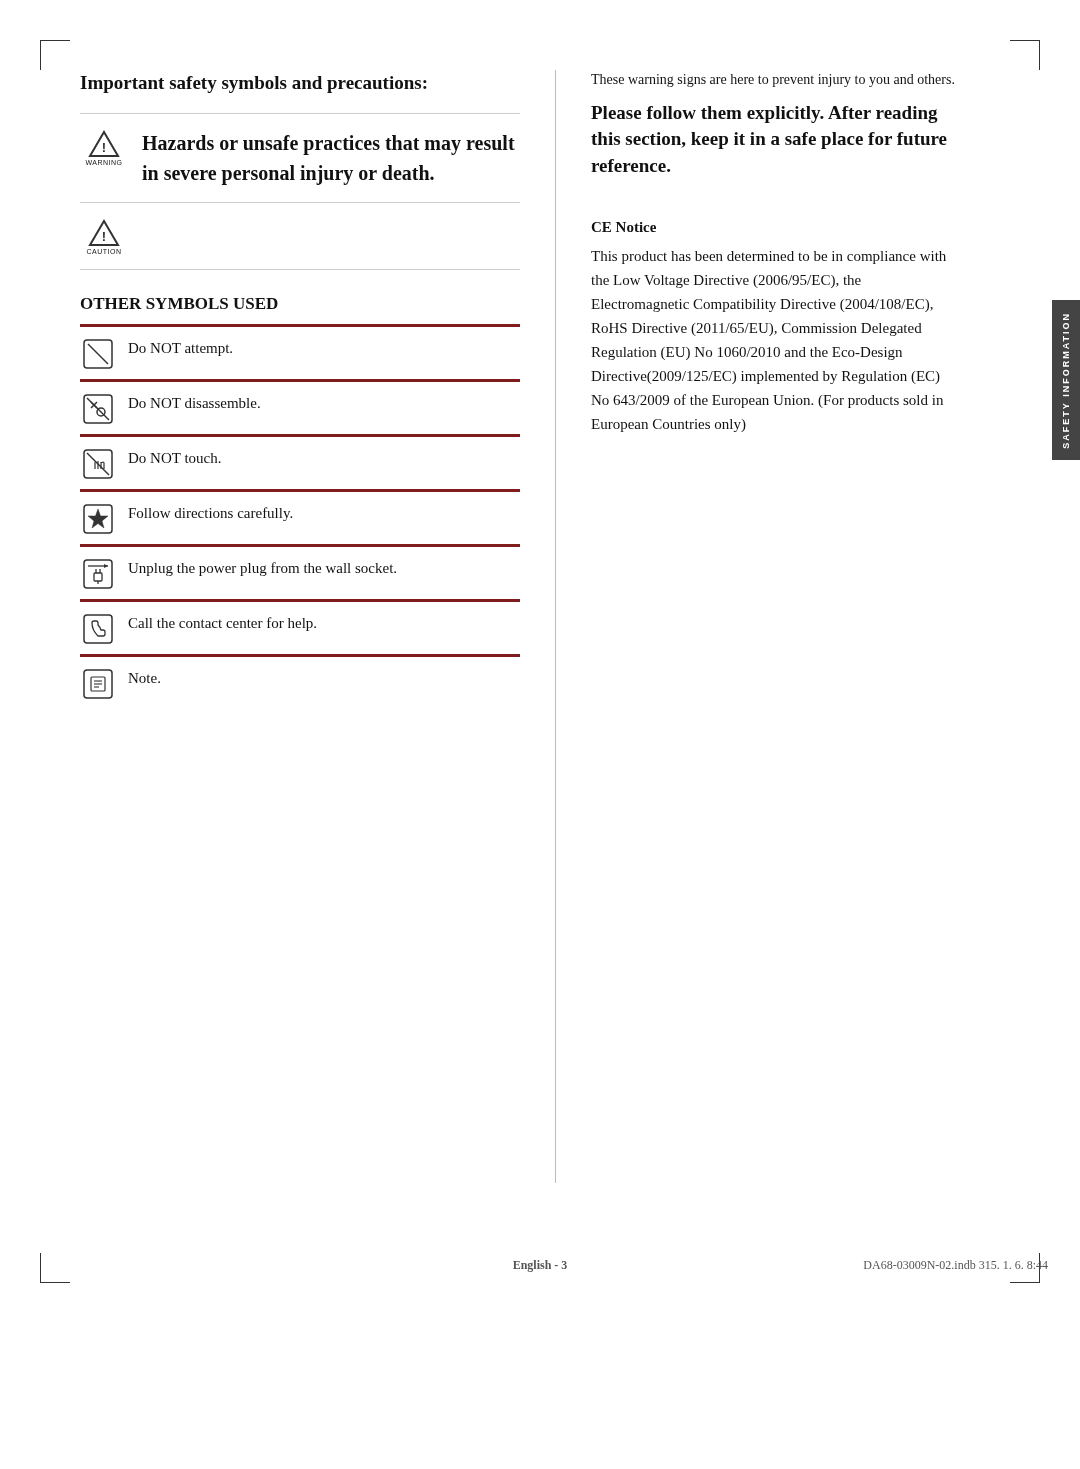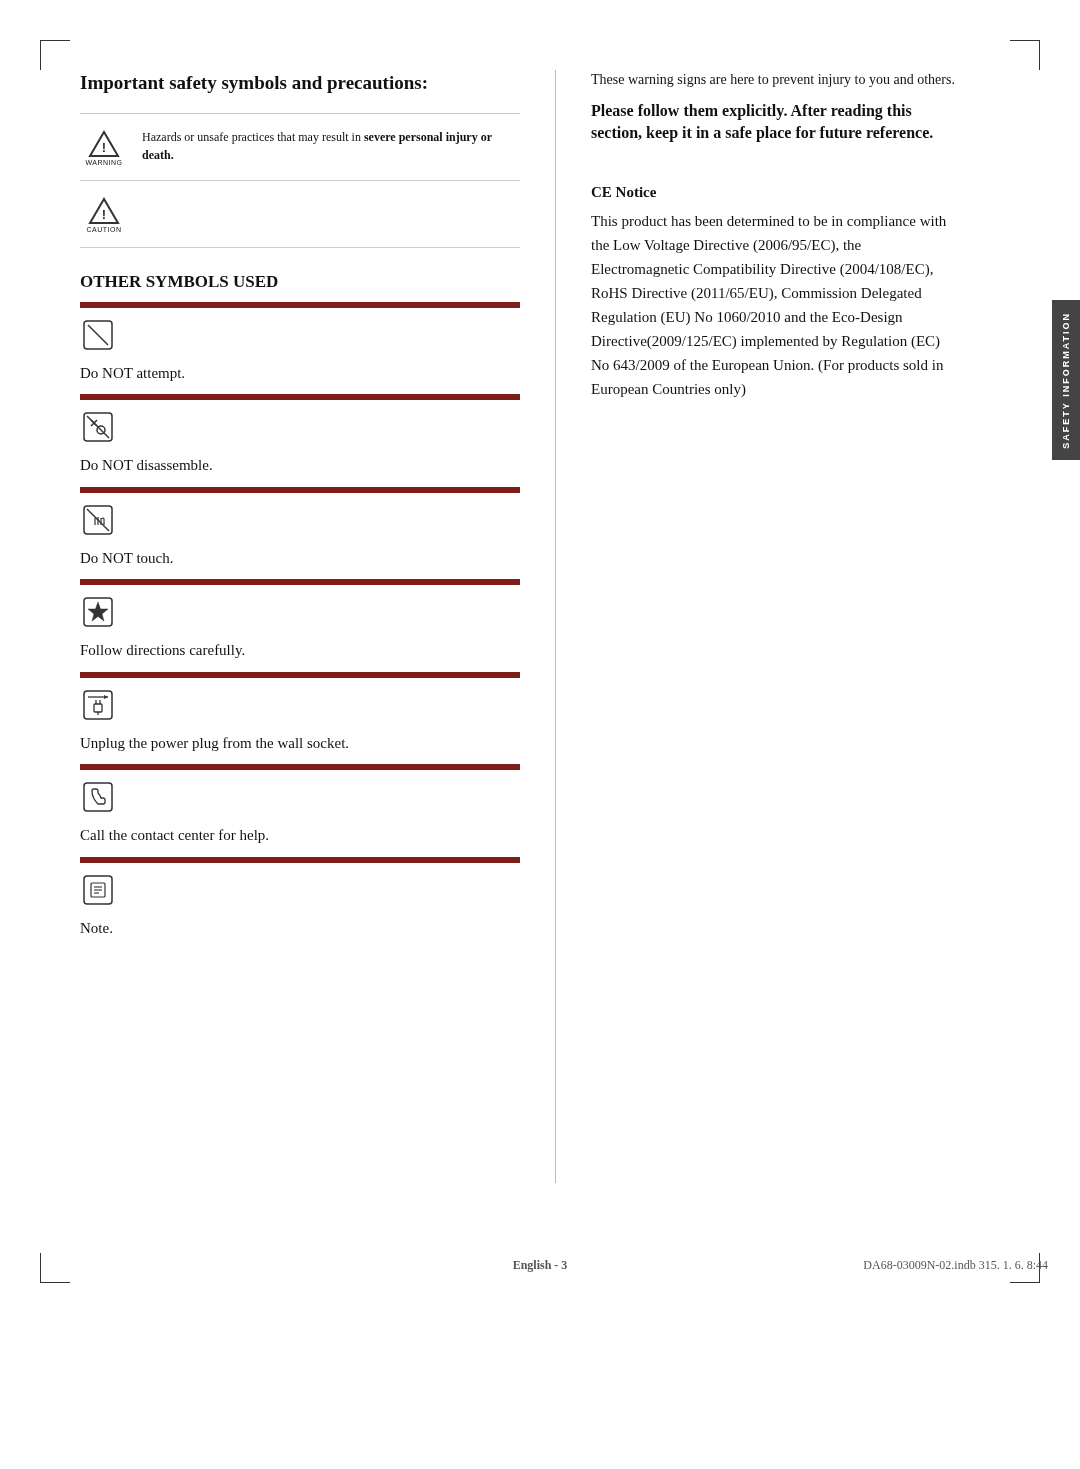--- a/index.html
+++ b/index.html
@@ -89,22 +89,23 @@
       flex-shrink: 0;
       display: flex;
       flex-direction: column;
       align-items: center;
       justify-content: flex-start;
       padding-top: 2px;
     }
 
     .symbol-text-cell {
       flex: 1;
-      font-size: 12px;
+      font-size: 20px;
       line-height: 1.5;
+      font-weight: bold;
     }
 
     
     .warning-icon {
       position: relative;
       width: 32px;
       height: 28px;
     }
     .warning-icon svg {
       width: 32px;
@@ -124,24 +125,23 @@
       font-weight: bold;
       text-transform: uppercase;
       margin-bottom: 0;
       padding-bottom: 10px;
     }
 
     
     .other-symbol-row {
       display: flex;
       align-items: flex-start;
-      border-top: 6px solid #7f1d1d;
+      border-top: 3px solid #7f1d1d;
       padding: 10px 0;
       gap: 12px;
-      flex-direction: column;
     }
 
     .other-symbol-icon {
       width: 36px;
       flex-shrink: 0;
       display: flex;
       align-items: center;
       justify-content: center;
       padding-top: 2px;
     }
@@ -159,21 +159,21 @@
 
     
     .right-heading {
       font-size: 14px;
       font-weight: normal;
       line-height: 1.4;
       margin-bottom: 12px;
     }
 
     .right-subheading {
-      font-size: 16px;
+      font-size: 19px;
       font-weight: bold;
       line-height: 1.4;
       margin-bottom: 24px;
     }
 
     .ce-notice-heading {
       font-size: 15px;
       font-weight: bold;
       margin-bottom: 8px;
     }

